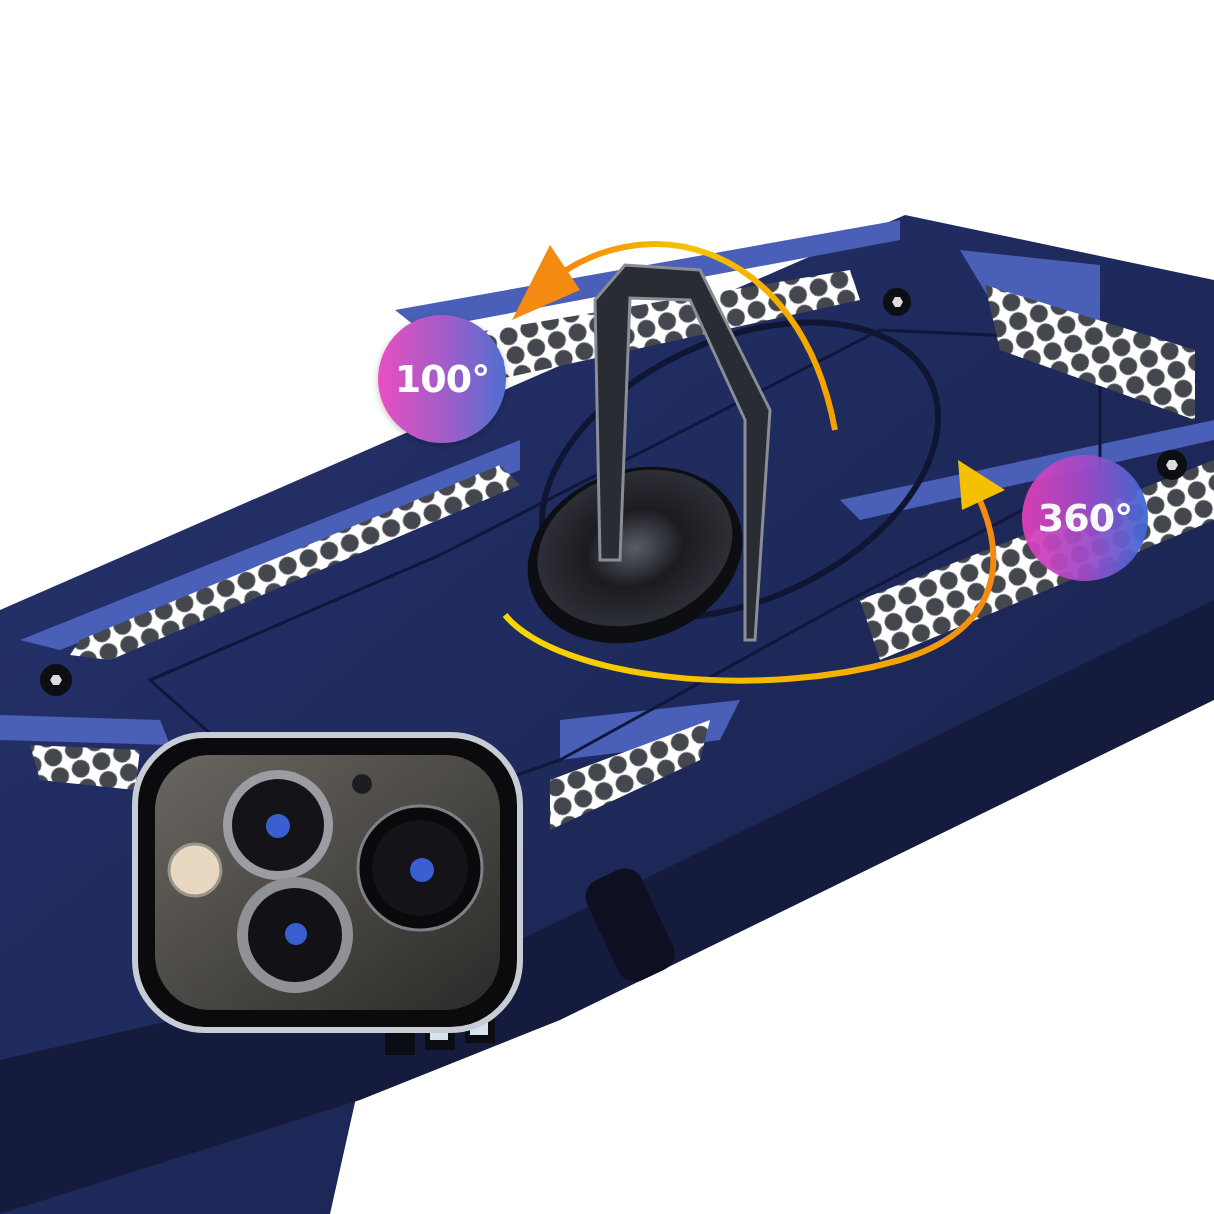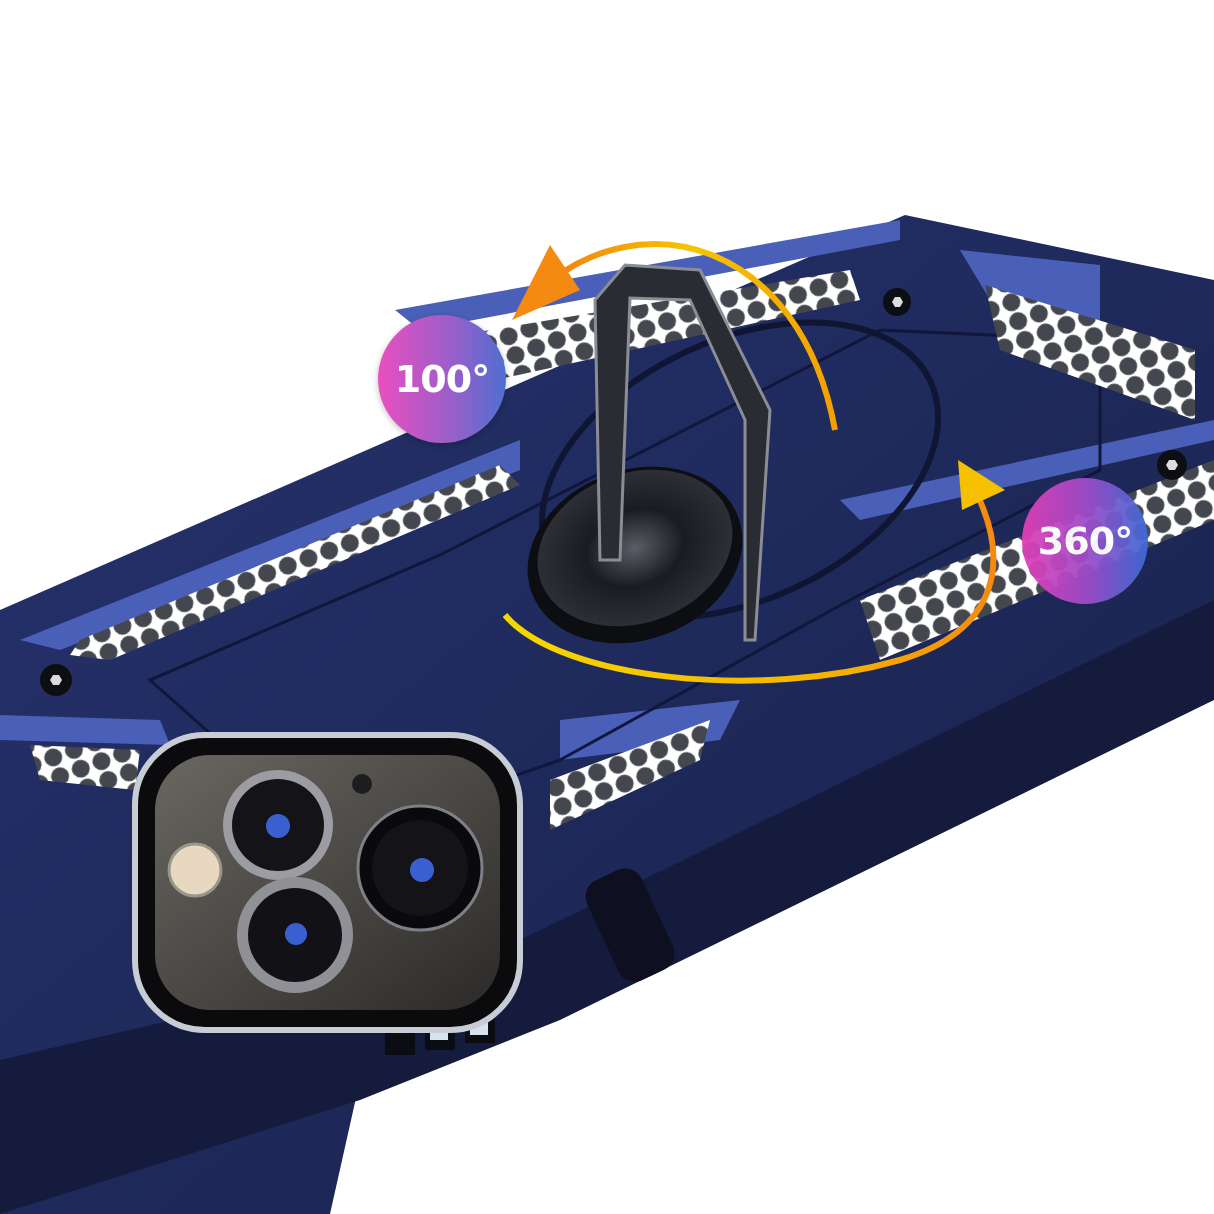--- a/index.html
+++ b/index.html
@@ -1,20 +1,20 @@
 <!DOCTYPE html>
 <html><head>
 <meta charset="utf-8">
 <style>
   html,body{margin:0;padding:0;background:#ffffff;}
   body{width:1214px;height:1214px;position:relative;overflow:hidden;font-family:"DejaVu Sans","Liberation Sans",sans-serif;}
   .stage{position:absolute;left:0;top:0;width:1082px;height:1214px;}
   .badge{position:absolute;border-radius:50%;display:flex;align-items:center;justify-content:center;color:#fff;font-weight:bold;font-size:38px;letter-spacing:-1px;}
   .badge-100{left:378px;top:315px;width:128px;height:128px;background:linear-gradient(90deg,#e94fc0 0%,#9d5ec9 55%,#4f6fd0 100%);box-shadow:0 2px 6px rgba(0,0,0,0.25);}
-  .badge-360{left:1022px;top:478px;width:126px;height:126px;background:linear-gradient(90deg,#e23fb8 0%,#a04bc8 50%,#3d6bd6 100%);opacity:0.95;}
+  .badge-360{left:1022px;top:455px;width:126px;height:126px;background:linear-gradient(90deg,#e23fb8 0%,#a04bc8 50%,#3d6bd6 100%);opacity:0.95;}
 </style>
 </head>
 <body>
 
 <div class="stage">
   <svg width="1214" height="1214" viewBox="0 0 1214 1214" xmlns="http://www.w3.org/2000/svg">
     <defs>
       <linearGradient id="caseGrad" x1="0" y1="0" x2="1" y2="1">
         <stop offset="0" stop-color="#26336e"></stop>
         <stop offset="0.6" stop-color="#1d2858"></stop>

